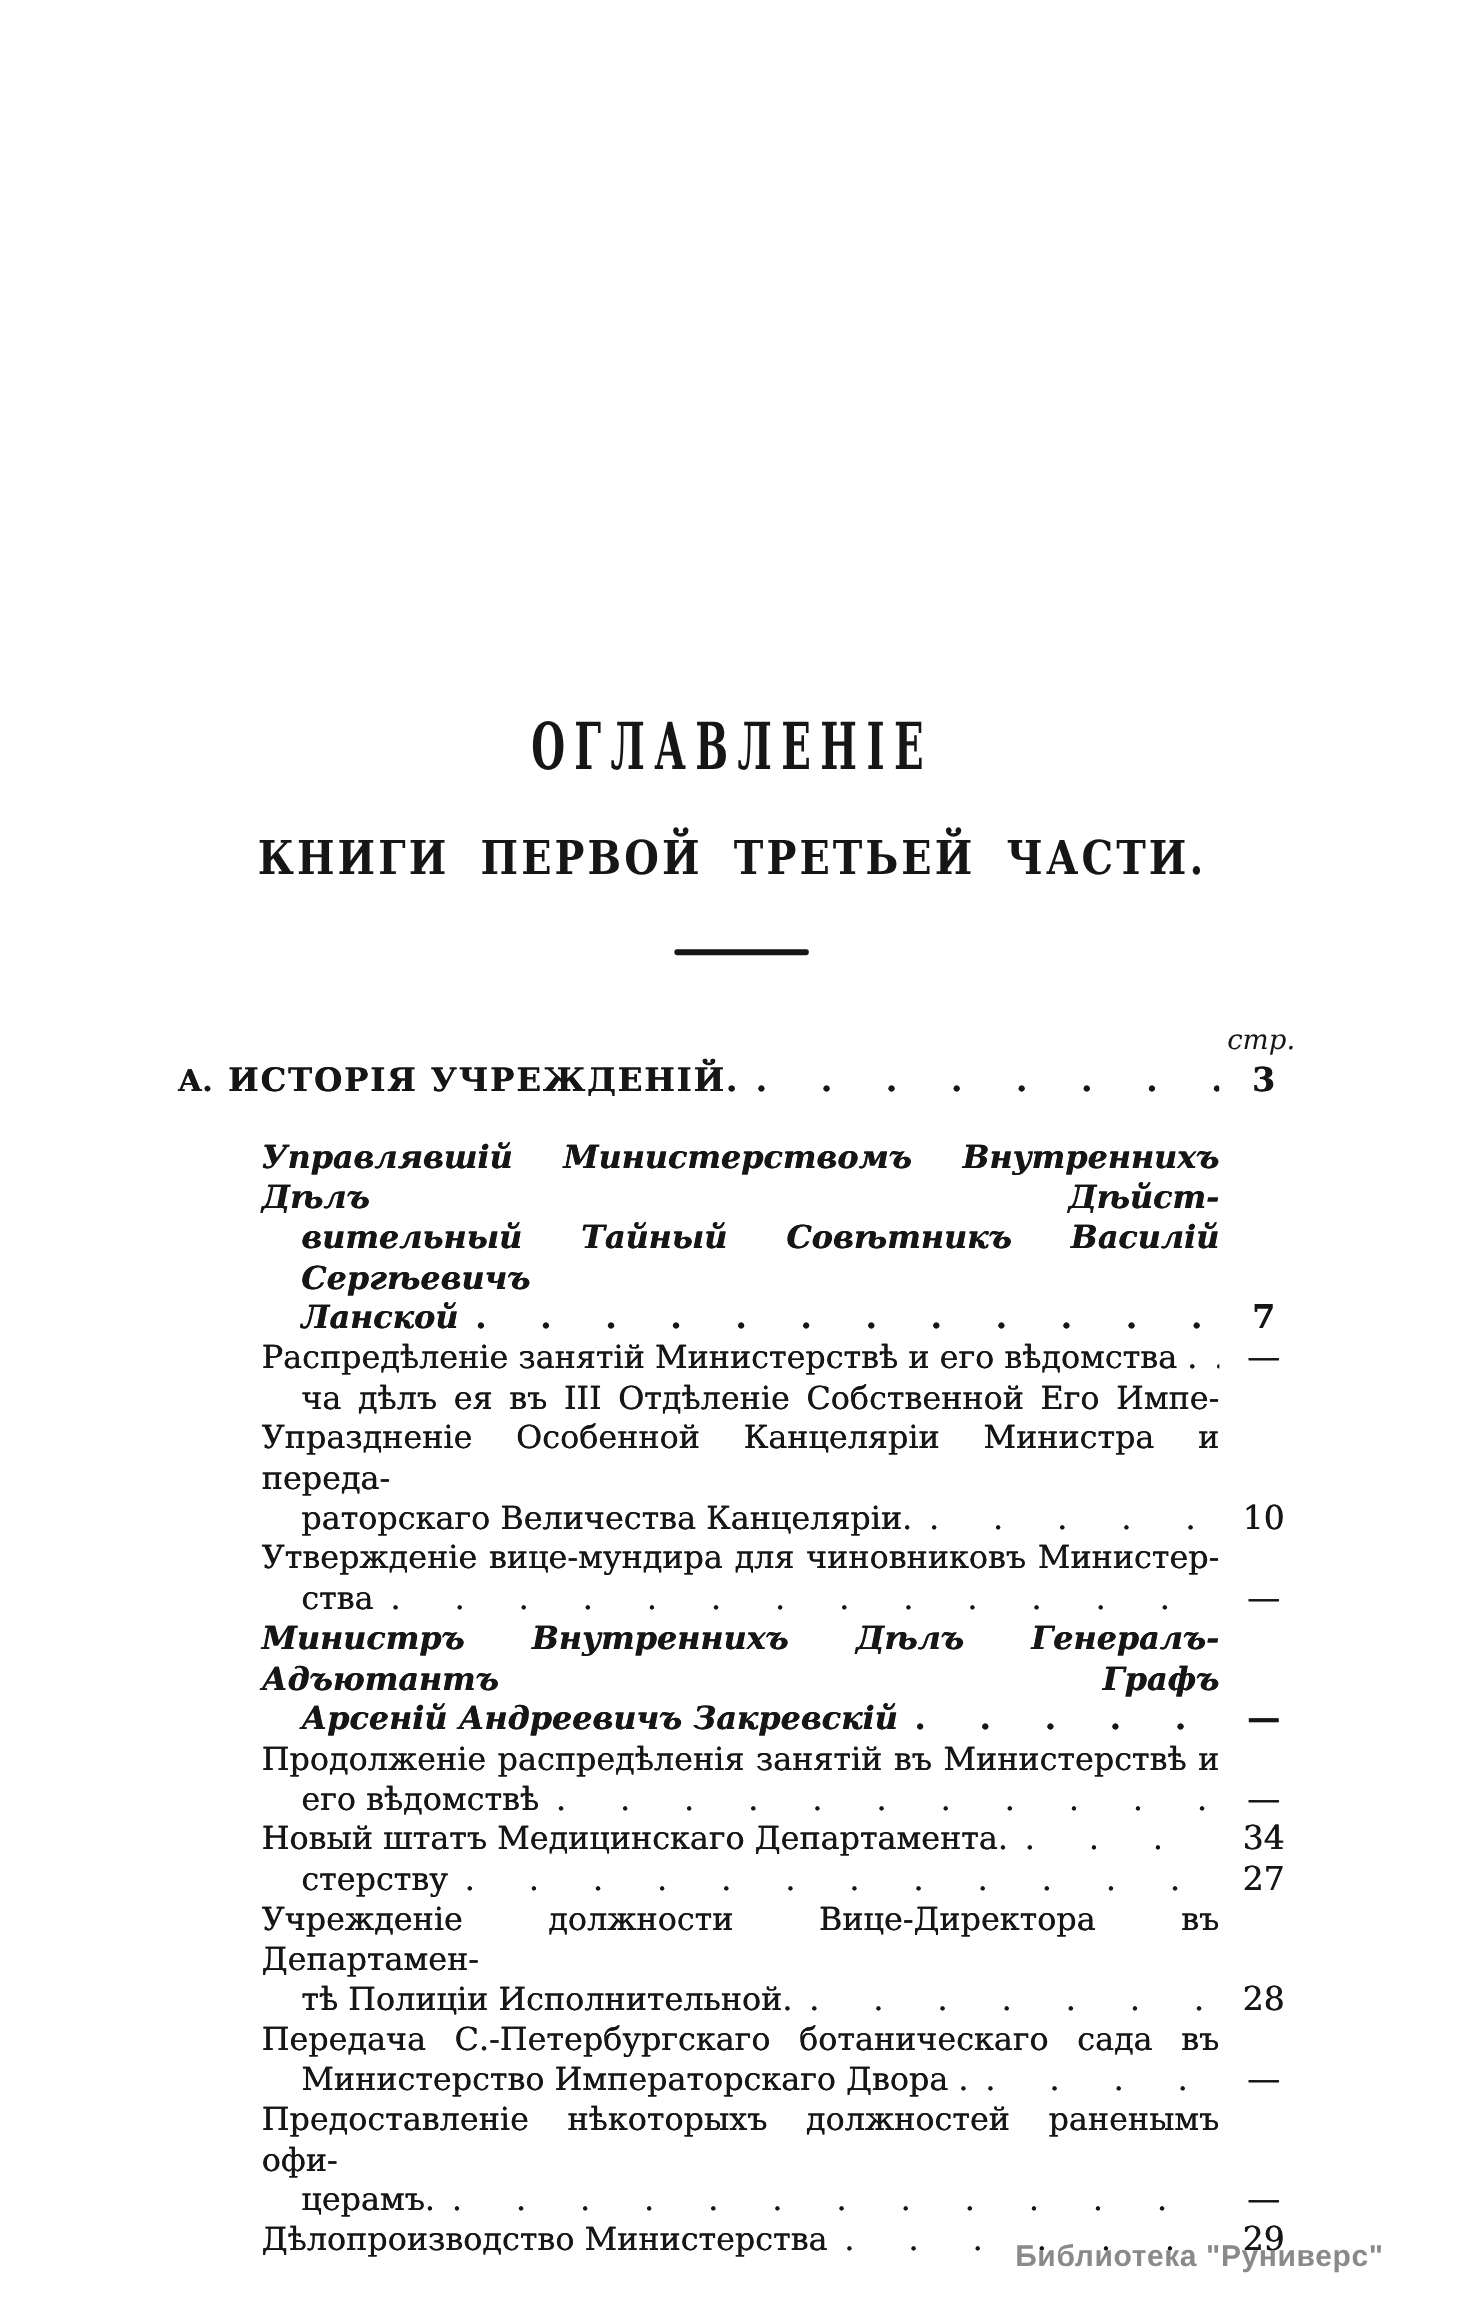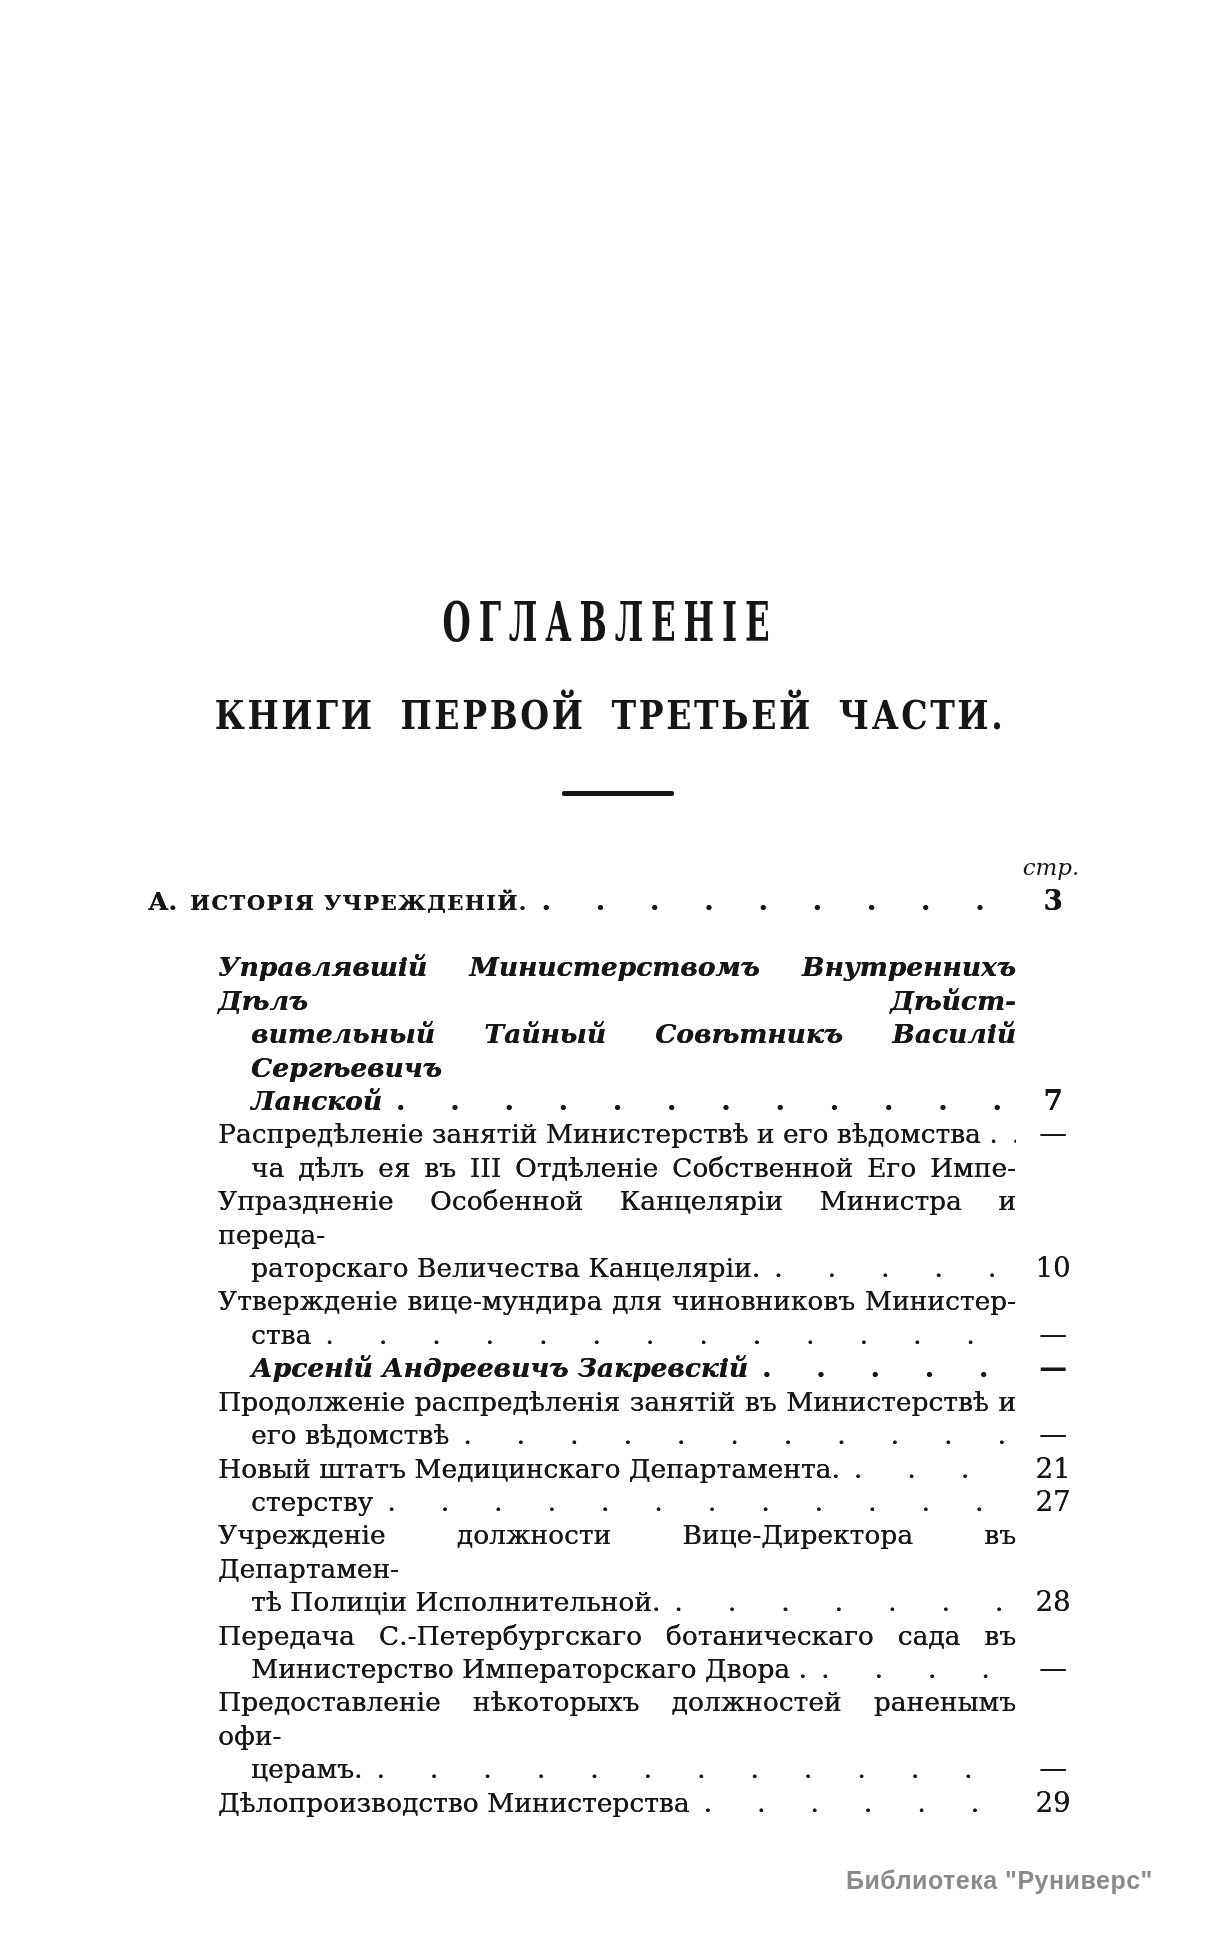--- a/index.html
+++ b/index.html
@@ -40,21 +40,21 @@
     position:absolute; top:884px; left:218px; width:872px;
     font-size:26.5px; text-shadow:0.3px 0 0 currentColor;
   }
   .toc-row { line-height:33.4px; min-height:33.4px; }
 
   .section-row {
     display:flex; align-items:baseline;
     margin-left:-70px; width:942px; font-weight:bold; margin-bottom:31px;
   }
   .section-prefix { flex:none; width:42px; font-size:25px; }
-  .section-title  { flex:none; font-size:21px; letter-spacing:1.5px; }
+  .section-title  { flex:none; font-size:27px; letter-spacing:1.5px; }
 
   .toc-entry { }
   .toc-entry.italic { font-style:italic;font-weight:bold; }
 
   .entry-line {
     width:798px; text-align:justify; text-align-last:justify;
   }
   .entry-line.cont { margin-left:33px; width:765px; }
 
   .last-line { display:flex; align-items:baseline; width:872px; }
@@ -127,39 +127,40 @@
         </div>
         <div class="toc-entry">
           <div class="toc-row entry-line">Утвержденіе вице-мундира для чиновниковъ Министер-</div>
           <div class="toc-row last-line cont">
     <span class="line-text">ства</span>
     <span class="dots">........................................</span>
     <span class="page-num">—</span>
   </div>
         </div>
         <div class="toc-entry italic">
+          <div class="toc-row entry-line">Министръ Внутреннихъ Дѣлъ Генералъ-Адъютантъ Графъ</div>
           <div class="toc-row last-line cont">
     <span class="line-text">Арсеній Андреевичъ Закревскій</span>
     <span class="dots">........................................</span>
     <span class="page-num">—</span>
   </div>
         </div>
         <div class="toc-entry">
           <div class="toc-row entry-line">Продолженіе распредѣленія занятій въ Министерствѣ и</div>
           <div class="toc-row last-line cont">
     <span class="line-text">его вѣдомствѣ</span>
     <span class="dots">........................................</span>
     <span class="page-num">—</span>
   </div>
         </div>
         <div class="toc-entry">
           <div class="toc-row last-line">
     <span class="line-text">Новый штатъ Медицинскаго Департамента.</span>
     <span class="dots">........................................</span>
-    <span class="page-num">21</span>
+    <span class="page-num">34</span>
   </div>
         </div>
         <div class="toc-entry">
           <div class="toc-row last-line cont">
     <span class="line-text">стерству</span>
     <span class="dots">........................................</span>
     <span class="page-num">27</span>
   </div>
         </div>
         <div class="toc-entry">

